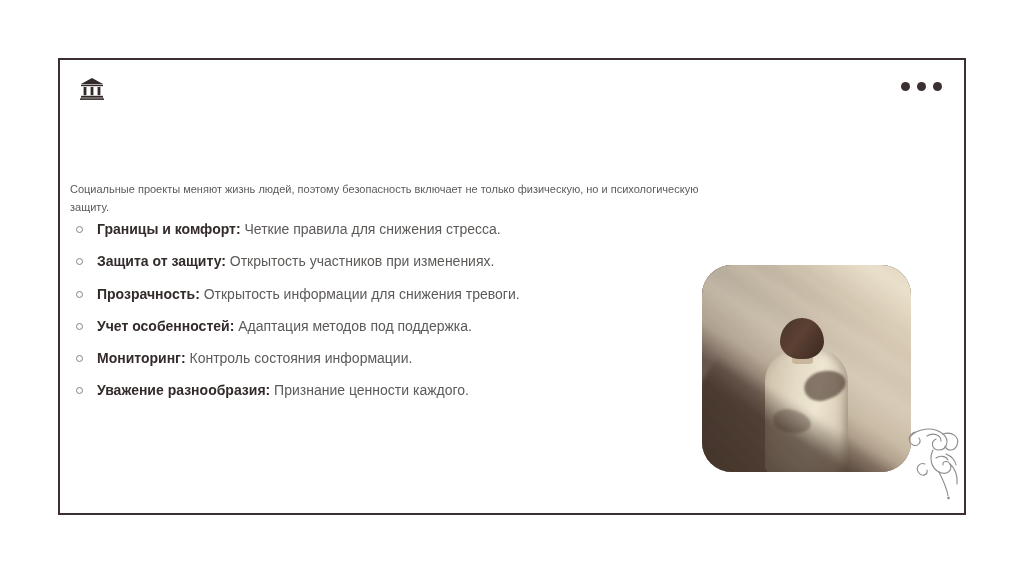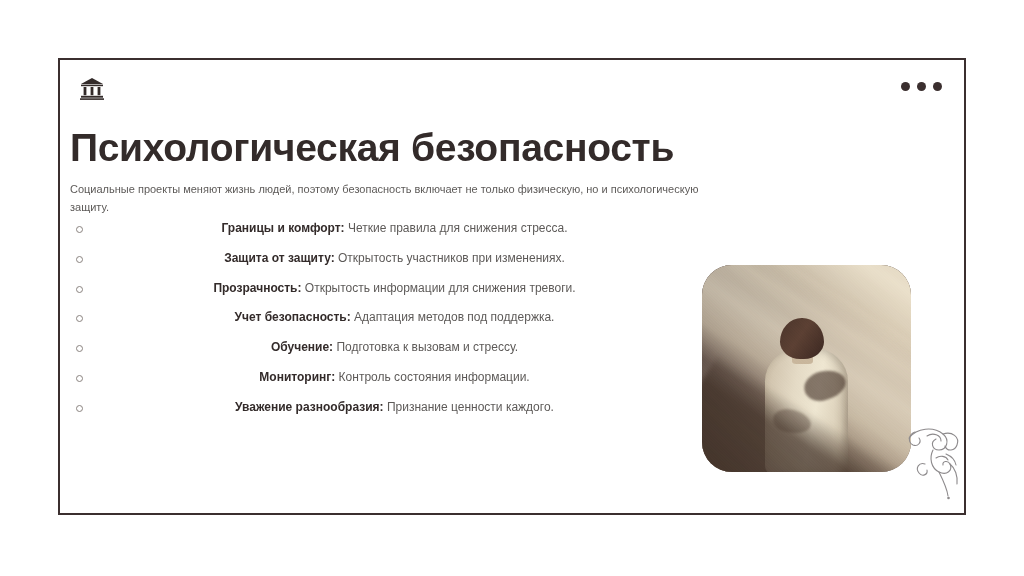--- a/index.html
+++ b/index.html
@@ -91,25 +91,24 @@
     top: 221px;
     width: 620px;
     list-style: none;
     margin: 0;
     padding: 0;
   }
   .bullet-item {
     position: relative;
     padding-left: 25px;
     margin-bottom: 14.4px;
-    font-size: 12px;
+    font-size: 14px;
     line-height: 1.28;
     color: #55504e;
     white-space: nowrap;
-    text-align: center;
   }
   .bullet-marker {
     position: absolute;
     left: 4px;
     top: 5px;
     width: 7px;
     height: 7px;
     border: 1.4px solid #8a8380;
     border-radius: 50%;
     box-sizing: border-box;
@@ -267,44 +266,39 @@
       </g>
     </svg>
   </div>
 
   <div class="more-menu">
     <span class="dot"></span>
     <span class="dot"></span>
     <span class="dot"></span>
   </div>
 
-  <h1 class="page-title">Психологическая безопасность</h1>
 
   <p class="intro">Социальные проекты меняют жизнь людей, поэтому безопасность включает не только физическую, но и психологическую защиту.</p>
 
   <ul class="bullet-list">
     <li class="bullet-item">
       <span class="bullet-marker"></span>
       <span class="bullet-term">Границы и комфорт:</span><span class="bullet-desc"> Четкие правила для снижения стресса.</span>
     </li>
     <li class="bullet-item">
       <span class="bullet-marker"></span>
       <span class="bullet-term">Защита от защиту:</span><span class="bullet-desc"> Открытость участников при изменениях.</span>
     </li>
     <li class="bullet-item">
       <span class="bullet-marker"></span>
       <span class="bullet-term">Прозрачность:</span><span class="bullet-desc"> Открытость информации для снижения тревоги.</span>
     </li>
     <li class="bullet-item">
       <span class="bullet-marker"></span>
-      <span class="bullet-term">Учет безопасность:</span><span class="bullet-desc"> Адаптация методов под поддержка.</span>
-    </li>
-    <li class="bullet-item">
-      <span class="bullet-marker"></span>
-      <span class="bullet-term">Обучение:</span><span class="bullet-desc"> Подготовка к вызовам и стрессу.</span>
+      <span class="bullet-term">Учет особенностей:</span><span class="bullet-desc"> Адаптация методов под поддержка.</span>
     </li>
     <li class="bullet-item">
       <span class="bullet-marker"></span>
       <span class="bullet-term">Мониторинг:</span><span class="bullet-desc"> Контроль состояния информации.</span>
     </li>
     <li class="bullet-item">
       <span class="bullet-marker"></span>
       <span class="bullet-term">Уважение разнообразия:</span><span class="bullet-desc"> Признание ценности каждого.</span>
     </li>
   </ul>

